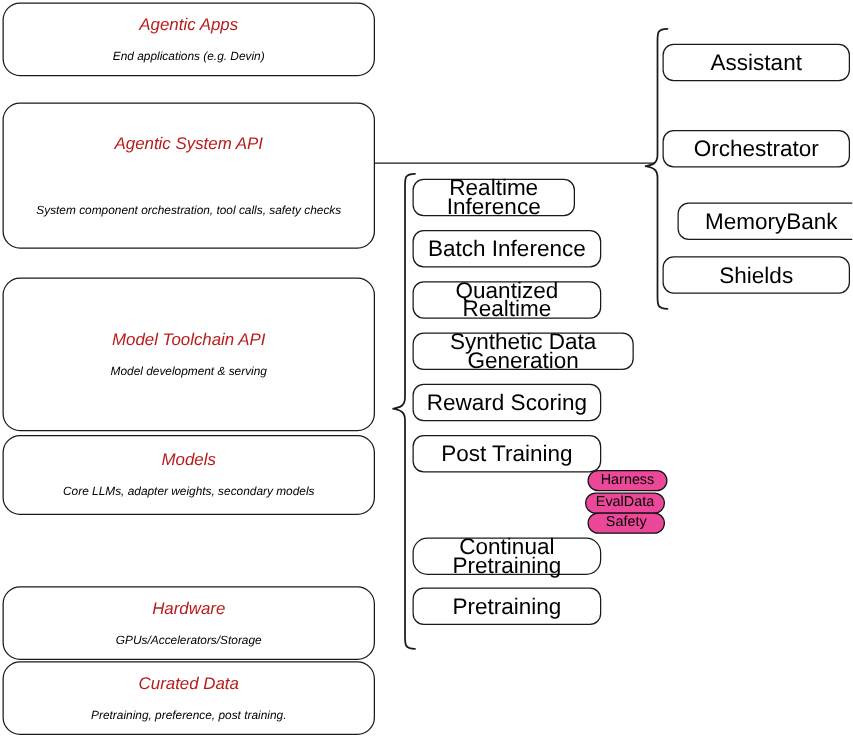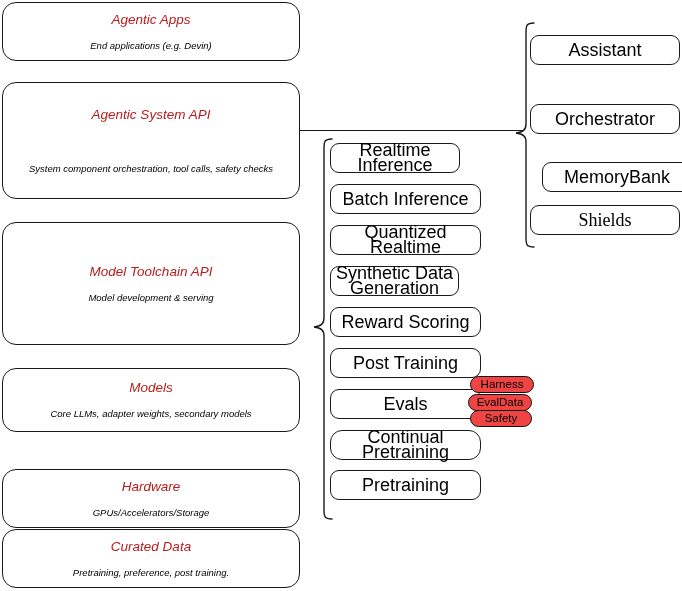--- a/index.html
+++ b/index.html
@@ -55,21 +55,21 @@
     text-align: center;
     font-size: 18px;
     line-height: 15px;
     color: #000000;
   }
   .mini-pill {
     position: absolute;
     box-sizing: border-box;
     border: 1.4px solid #111111;
     border-radius: 11px;
-    background: #ef4444;
+    background: #ec4899;
     display: flex;
     align-items: center;
     justify-content: center;
     text-align: left;
     font-size: 11.5px;
     line-height: 13px;
     color: #000000;
     z-index: 5;
   }
   .brace {
@@ -98,21 +98,21 @@
   <div class="layer-box" style="left:2px; top:82px; width:298px; height:117px;gap:28px;">
     <div class="layer-title">Agentic System API</div>
     <div class="layer-sub">System component orchestration, tool calls, safety checks</div>
   </div>
 
   <div class="layer-box" style="left:2px; top:222px; width:298px; height:123px;">
     <div class="layer-title">Model Toolchain API</div>
     <div class="layer-sub">Model development &amp; serving</div>
   </div>
 
-  <div class="layer-box" style="left:2px; top:368px; width:298px; height:64px;">
+  <div class="layer-box" style="left:2px; top:348px; width:298px; height:64px;">
     <div class="layer-title">Models</div>
     <div class="layer-sub">Core LLMs, adapter weights, secondary models</div>
   </div>
 
   <div class="layer-box" style="left:2px; top:469px; width:298px; height:59px;">
     <div class="layer-title">Hardware</div>
     <div class="layer-sub">GPUs/Accelerators/Storage</div>
   </div>
 
   <div class="layer-box" style="left:2px; top:529px; width:298px; height:59px;">
@@ -128,27 +128,26 @@
     <path d="M20 1 C 12 1, 12 4, 12 11 L 12 180 C 12 186, 9 188, 2 189
              C 9 190, 12 192, 12 198 L 12 371 C 12 378, 12 381, 20 381" fill="none" stroke="#1a1a1a" stroke-width="1.4" stroke-linecap="round"></path>
   </svg>
 
   <div class="pill-box" style="left:330px; top:143px; width:130px; height:30px;">Realtime Inference</div>
 
   <div class="pill-box" style="left:330px; top:184px; width:151px; height:30px;">Batch Inference</div>
 
   <div class="pill-box" style="left:330px; top:225px; width:151px; height:30px;">Quantized Realtime</div>
 
-  <div class="pill-box" style="left:330px; top:266px; width:129px; height:30px;">Synthetic Data Generation</div>
+  <div class="pill-box" style="left:330px; top:266px; width:177px; height:30px;">Synthetic Data Generation</div>
 
   <div class="pill-box" style="left:330px; top:307px; width:151px; height:30px;">Reward Scoring</div>
 
   <div class="pill-box" style="left:330px; top:348px; width:151px; height:30px;">Post Training</div>
 
-  <div class="pill-box" style="left:330px; top:389px; width:151px; height:30px;">Evals</div>
 
   <div class="pill-box" style="left:330px; top:430px; width:151px; height:30px;border-radius:12px;">Continual Pretraining</div>
 
   <div class="pill-box" style="left:330px; top:470px; width:151px; height:30px;">Pretraining</div>
 
   <div class="mini-pill" style="left:470px; top:376px; width:64px; height:17px;">Harness</div>
 
   <div class="mini-pill" style="left:468px; top:394px; width:64px; height:17px;">EvalData</div>
 
   <div class="mini-pill" style="left:470px; top:410px; width:62px; height:17px;">Safety</div>
@@ -158,15 +157,15 @@
              C 9 112, 12 114, 12 120 L 12 215 C 12 222, 12 225, 20 225" fill="none" stroke="#1a1a1a" stroke-width="1.4" stroke-linecap="round"></path>
   </svg>
 
   <div class="pill-box" style="left:530px; top:35px; width:150px; height:30px;">Assistant</div>
 
   <div class="pill-box" style="left:530px; top:75px; width:150px; height:30px;margin-top:29px;">Orchestrator</div>
 
 
   <div class="pill-box" style="left:530px; top:162px; width:150px; height:30px;margin-left:12px;">MemoryBank</div>
 
-  <div class="pill-box" style="left:530px; top:205px; width:150px; height:30px;font-family:Liberation Serif, serif;">Shields</div>
+  <div class="pill-box" style="left:530px; top:205px; width:150px; height:30px;">Shields</div>
 
 </div>
 
 </body></html>

